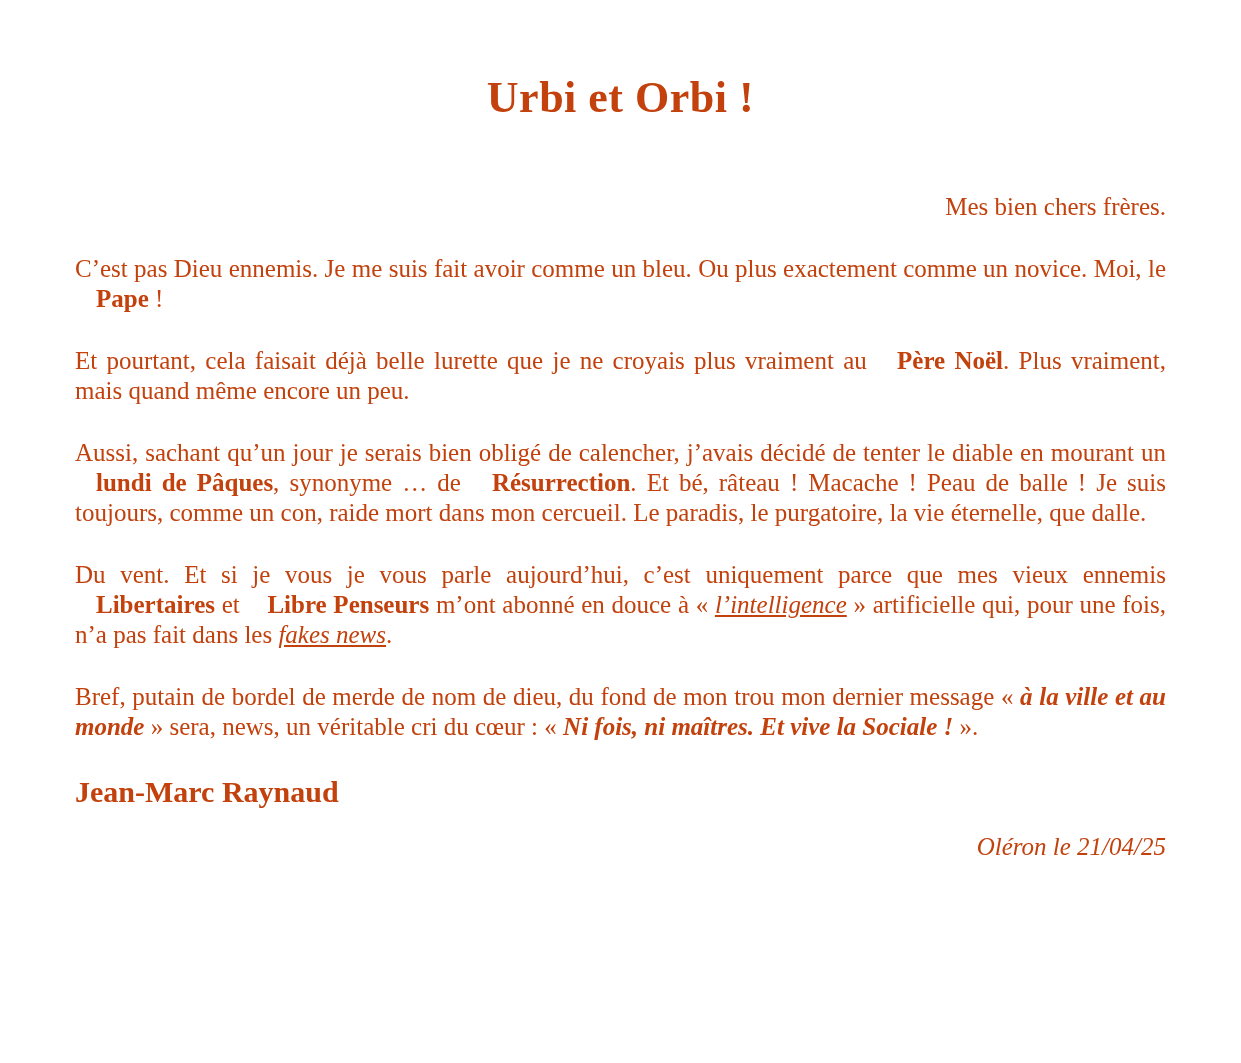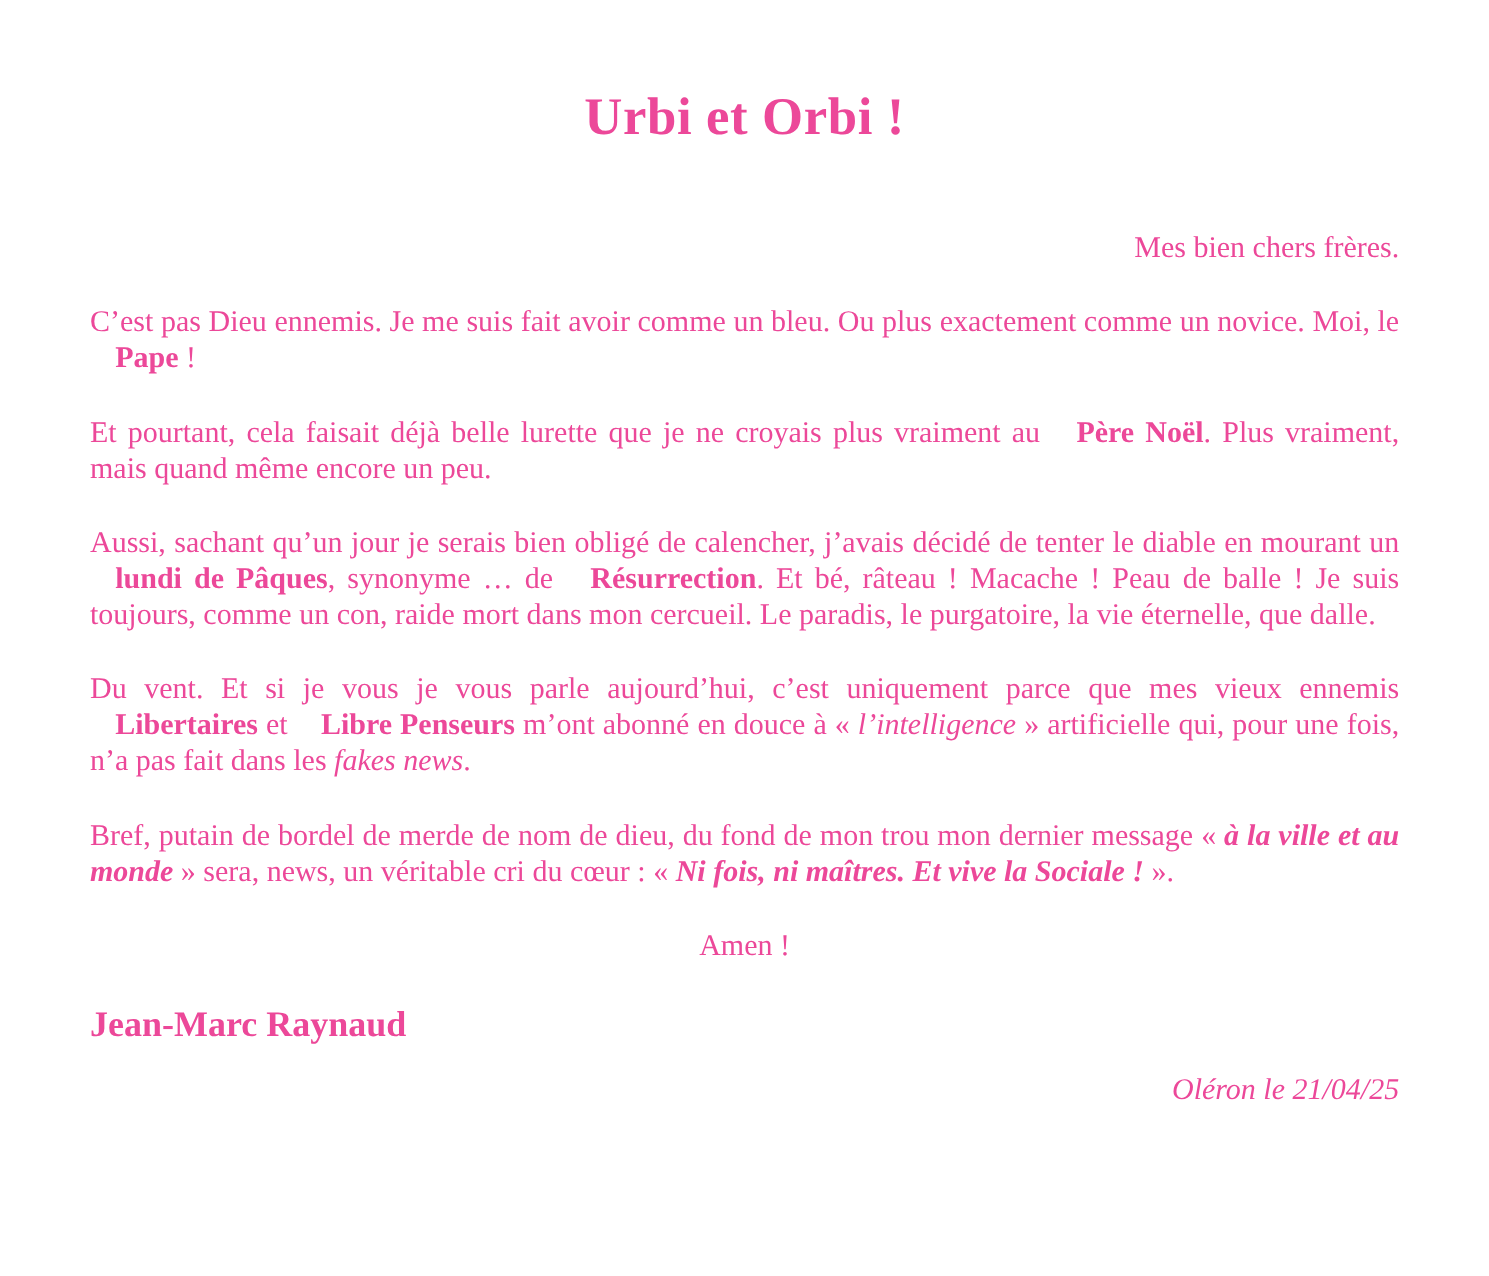--- a/index.html
+++ b/index.html
@@ -7,21 +7,21 @@
     margin: 0;
     padding: 0;
     background: #ffffff;
   }
   .page {
     position: relative;
     width: 1241px;
     height: 1063px;
     margin: 0 auto;
     background: #ffffff;
-    color: #ec4899;
+    color: #c2410c;
     font-family: "Liberation Serif", "DejaVu Serif", serif;
     overflow: hidden;
     box-sizing: border-box;
     padding: 0 75px;
   }
   .doc-title {
     margin: 76px 0 0 0;
     text-align: center;
     font-size: 44px;
     line-height: 44px;
@@ -37,21 +37,21 @@
     line-height: 30px;
     margin: 0 0 32px 0;
     text-align: justify;
     hyphens: none;
   }
   .letter-body p:first-child {
     text-align: right;
   }
   .run-n { font-weight: normal; font-style: normal; }
   .run-b { font-weight: bold;   font-style: normal; margin-left: 21px; }
-  .run-i { font-weight: normal; font-style: italic; }
+  .run-i { font-weight: normal; font-style: italic; text-decoration: underline; }
   .run-bi { font-weight: bold;  font-style: italic; }
   .amen {
     text-align: center !important;
   }
   .signature {
     text-align: right;
     font-weight: bold;
     font-size: 30px !important;
     line-height: 36px !important;
     margin: 0 0 22px 0 !important;
@@ -71,17 +71,16 @@
   <div class="letter-body" id="letter-body">
       <p><span class="run-n">Mes bien chers frères.</span></p>
       <p><span class="run-n">C’est pas Dieu ennemis. Je me suis fait avoir comme un bleu. Ou plus exactement comme un novice. Moi, le </span><span class="run-b">Pape</span><span class="run-n"> !</span></p>
       <p><span class="run-n">Et pourtant, cela faisait déjà belle lurette que je ne croyais plus vraiment au </span><span class="run-b">Père Noël</span><span class="run-n">. Plus vraiment, mais quand même encore un peu.</span></p>
       <p><span class="run-n">Aussi, sachant qu’un jour je serais bien obligé de calencher, j’avais décidé de tenter le diable en mourant un </span><span class="run-b">lundi de Pâques</span><span class="run-n">, synonyme … de </span><span class="run-b">Résurrection</span><span class="run-n">. Et bé, râteau ! Macache ! Peau de balle ! Je suis toujours, comme un con, raide mort dans mon cercueil. Le paradis, le purgatoire, la vie éternelle, que dalle.</span></p>
       <p><span class="run-n">Du vent. Et si je vous je vous parle aujourd’hui, c’est uniquement parce que mes vieux ennemis </span><span class="run-b">Libertaires</span><span class="run-n"> et </span><span class="run-b">Libre Penseurs</span><span class="run-n"> m’ont abonné en douce à « </span><span class="run-i">l’intelligence</span><span class="run-n"> » artificielle qui, pour une fois, n’a pas fait dans les </span><span class="run-i">fakes news</span><span class="run-n">.</span></p>
       <p><span class="run-n">Bref, putain de bordel de merde de nom de dieu, du fond de mon trou mon dernier message « </span><span class="run-bi">à la ville et au monde</span><span class="run-n"> » sera, news, un véritable cri du cœur : « </span><span class="run-bi">Ni fois, ni maîtres. Et vive la Sociale !</span><span class="run-n"> ».</span></p>
     </div>
 
   <div class="closing">
-    <p class="amen">Amen !</p>
     <p class="signature">Jean-Marc Raynaud</p>
     <p class="dateline">Oléron le 21/04/25</p>
   </div>
 </div>
 
 </body></html>

